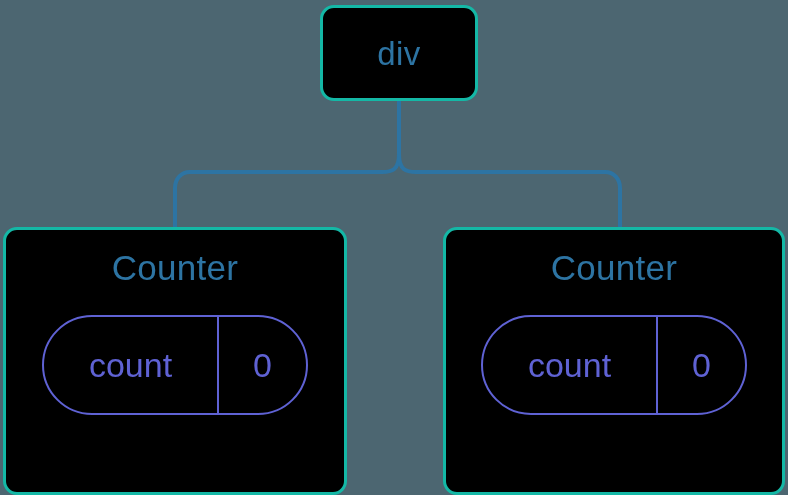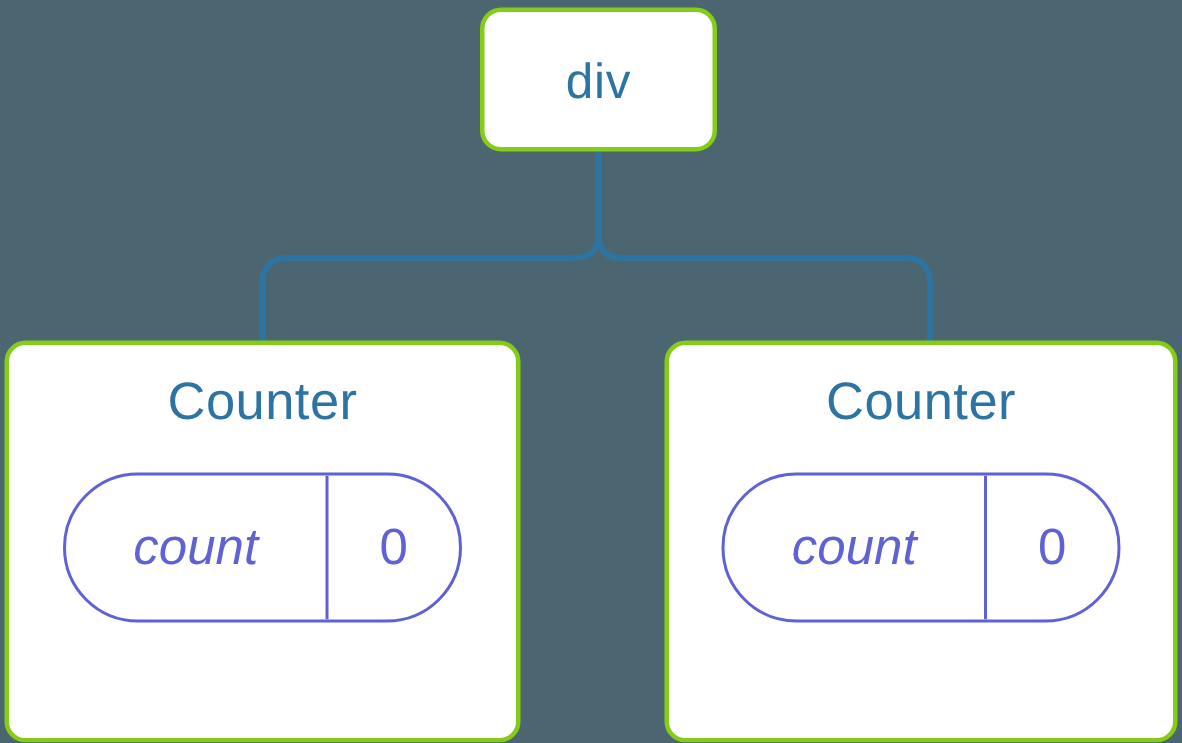--- a/index.html
+++ b/index.html
@@ -32,22 +32,22 @@
     width: 788px;
     height: 495px;
     z-index: 1;
     pointer-events: none;
   }
 
   
   .node-box {
     position: absolute;
     z-index: 2;
-    background: #ffffff;
-    border: 3px solid #84cc16;
+    background: #000000;
+    border: 3px solid #14b8a6;
     border-radius: 14px;
     display: flex;
     flex-direction: column;
     align-items: center;
   }
 
   
   #node-div {
     left: 320px;
     top: 5px;
@@ -113,21 +113,20 @@
     justify-content: center;
     color: #5f62d4;
     font-size: 34px;
     font-weight: 400;
     line-height: 1;
   }
 
   .pill-key {
     flex: 0 0 175px;
     border-right: 2px solid #5f62d4;
-    font-style: italic;
   }
 
   .pill-value {
     flex: 1 1 auto;
   }
 </style>
 </head>
 <body>
 
 <div id="diagram-root">

